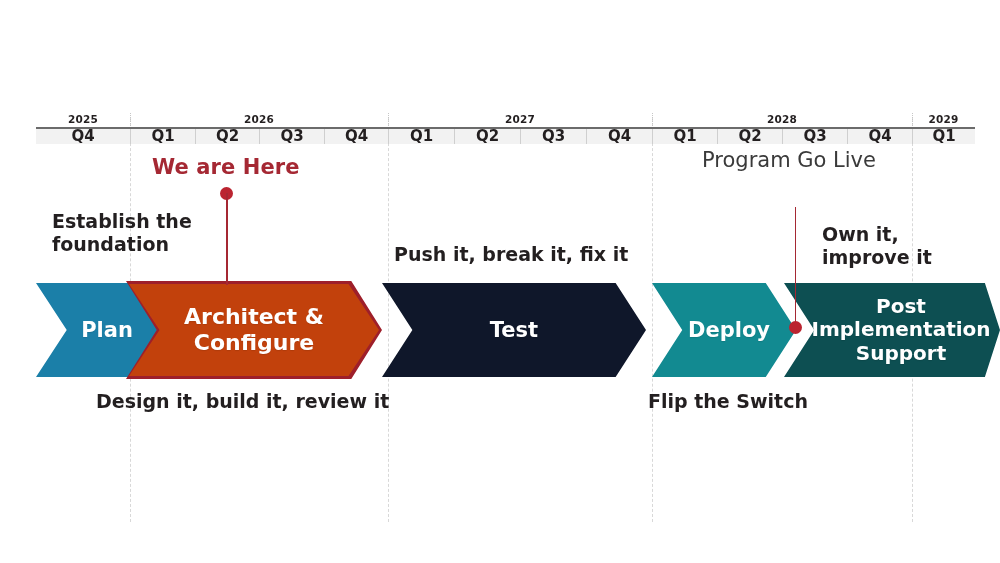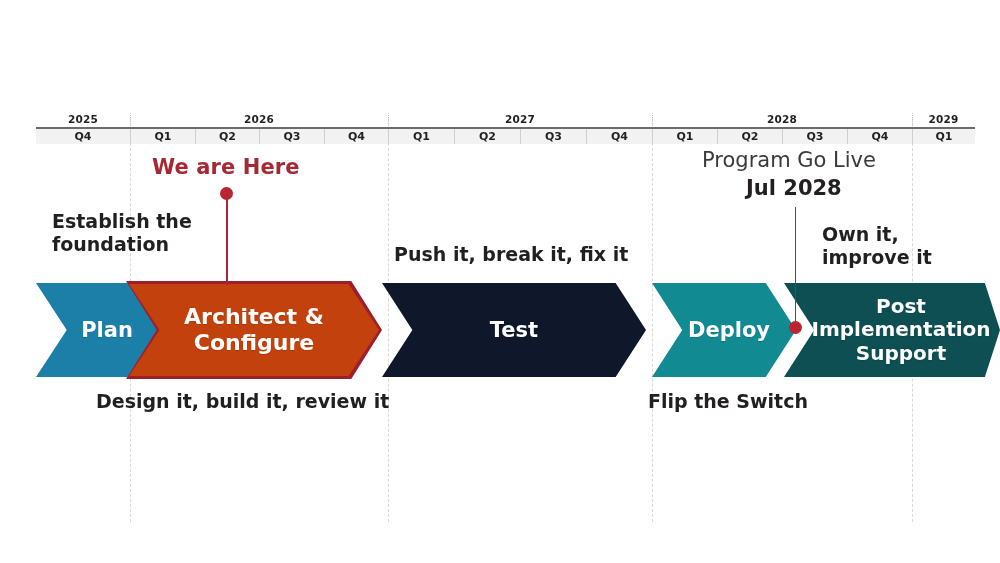--- a/index.html
+++ b/index.html
@@ -77,21 +77,21 @@
     top: 16px;
     width: 939px;
     height: 15px;
     background: #f2f2f2;
   }
   .q-cell {
     position: absolute;
     top: 0;
     height: 15px;
     text-align: center;
-    font-size: 11px;
+    font-size: 15px;
     font-weight: bold;
     color: #231f20;
     line-height: 15px;
     box-sizing: border-box;
   }
   .q-cell.qsep {
     border-left: 1px solid #cfcfcf;
   }
 
   
@@ -268,17 +268,16 @@
   <div class="anno" style="left:648px; top:390px;">Flip the Switch</div>
 
   <div class="anno" style="left:822px; top:223px;">Own it,
 improve it</div>
 
   <div id="we-are-here-label">We are Here</div>
   <div class="marker-dot" style="left:220px; top:187px; width:13px; height:13px;"></div>
   <div class="marker-line" style="left:226px; top:193px; height:92px;"></div>
 
   <div id="go-live-title">Program Go Live</div>
-  <div id="go-live-date">Jul 2028</div>
   <div class="marker-line thin" style="left:795px; top:207px; height:122px;"></div>
   <div class="marker-dot" style="left:789px; top:321px; width:13px; height:13px;"></div>
 
 </div>
 
 </body></html>

